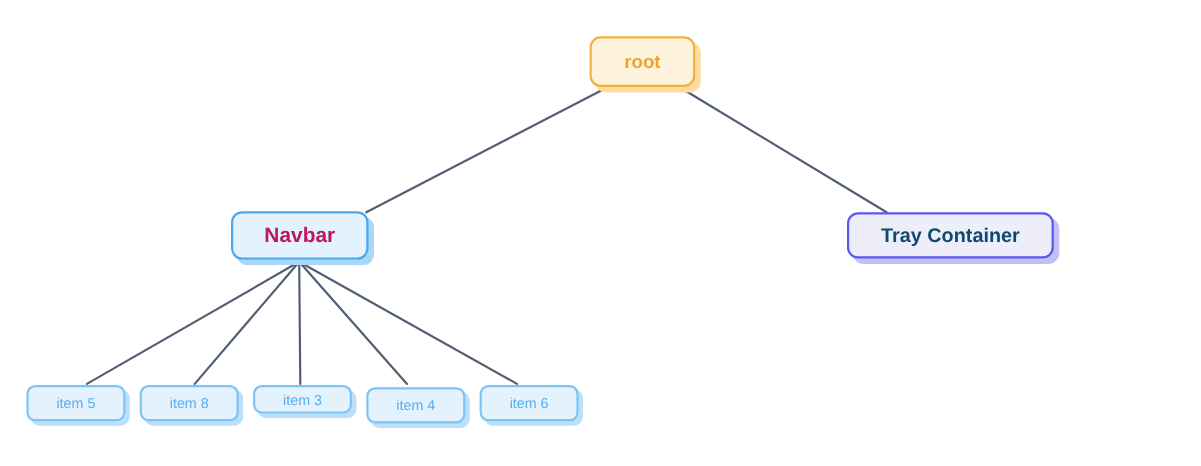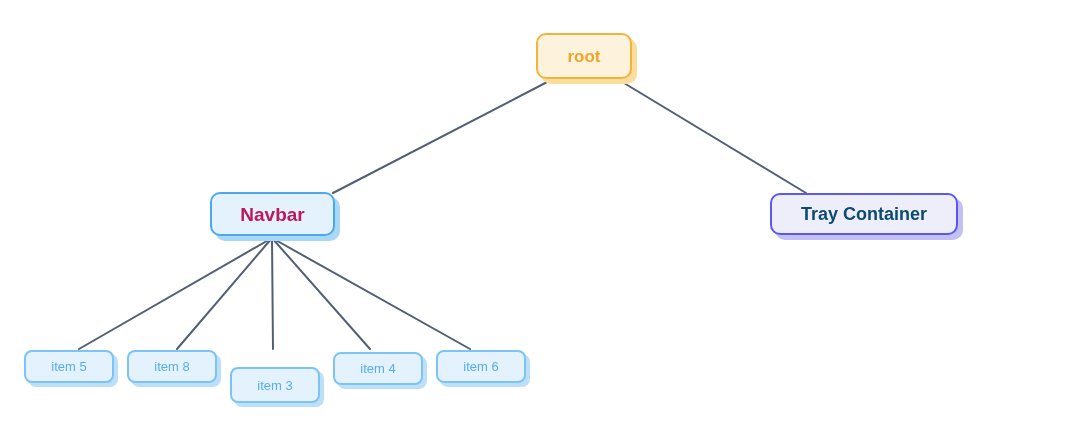--- a/index.html
+++ b/index.html
@@ -117,21 +117,21 @@
       </div>
       <div class="node style-tray" style="left: 770px; top: 193px; width: 188px; height: 42px;">
         <span class="node-label">Tray Container</span>
       </div>
       <div class="node style-leaf" style="left: 24px; top: 350px; width: 90px; height: 33px;">
         <span class="node-label">item 5</span>
       </div>
       <div class="node style-leaf" style="left: 127px; top: 350px; width: 90px; height: 33px;">
         <span class="node-label">item 8</span>
       </div>
-      <div class="node style-leaf" style="left: 230px; top: 350px; width: 90px; height: 36px; margin-top: 17px;">
+      <div class="node style-leaf" style="left: 230px; top: 350px; width: 90px; height: 26px;">
         <span class="node-label">item 3</span>
       </div>
       <div class="node style-leaf" style="left: 333px; top: 352px; width: 90px; height: 33px;">
         <span class="node-label">item 4</span>
       </div>
       <div class="node style-leaf" style="left: 436px; top: 350px; width: 90px; height: 33px;">
         <span class="node-label">item 6</span>
       </div>
     </div>
 </div>

